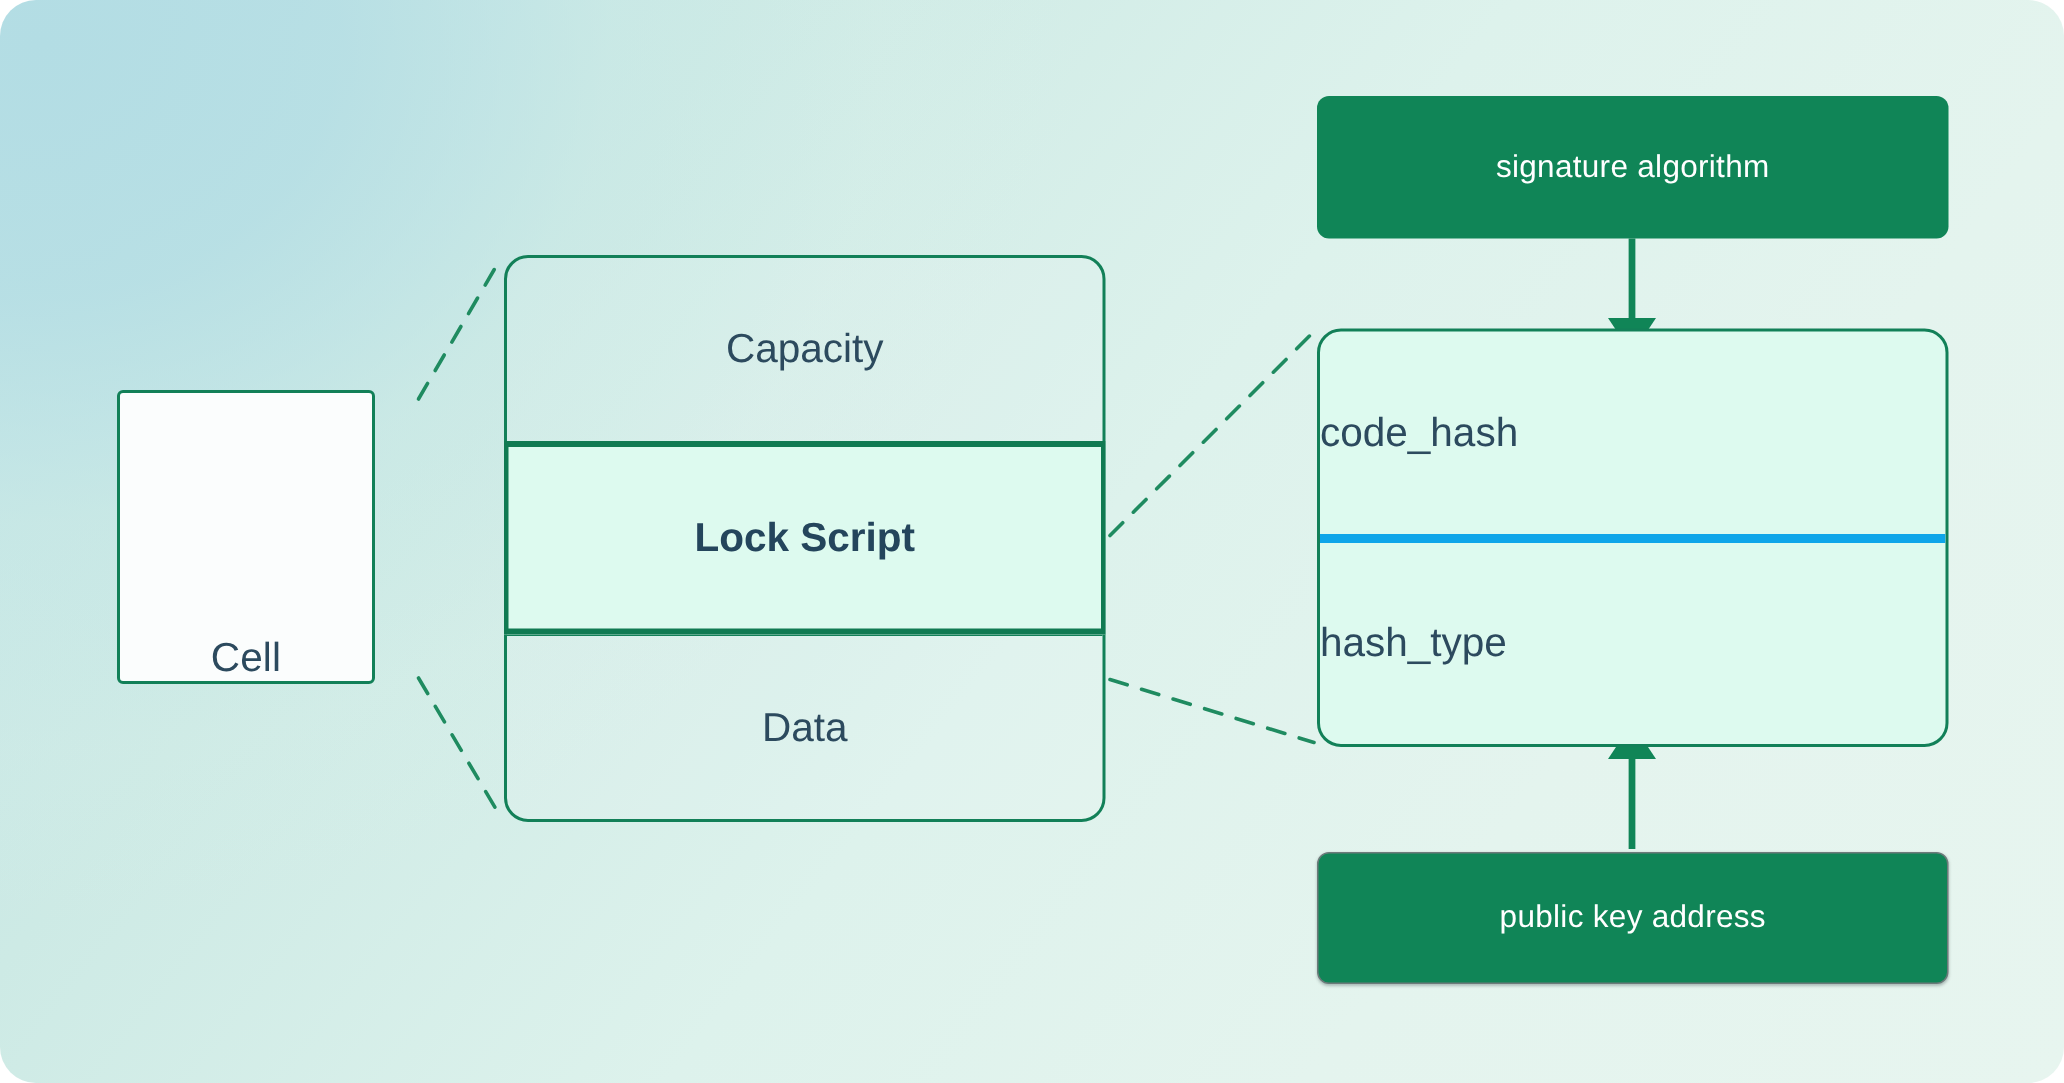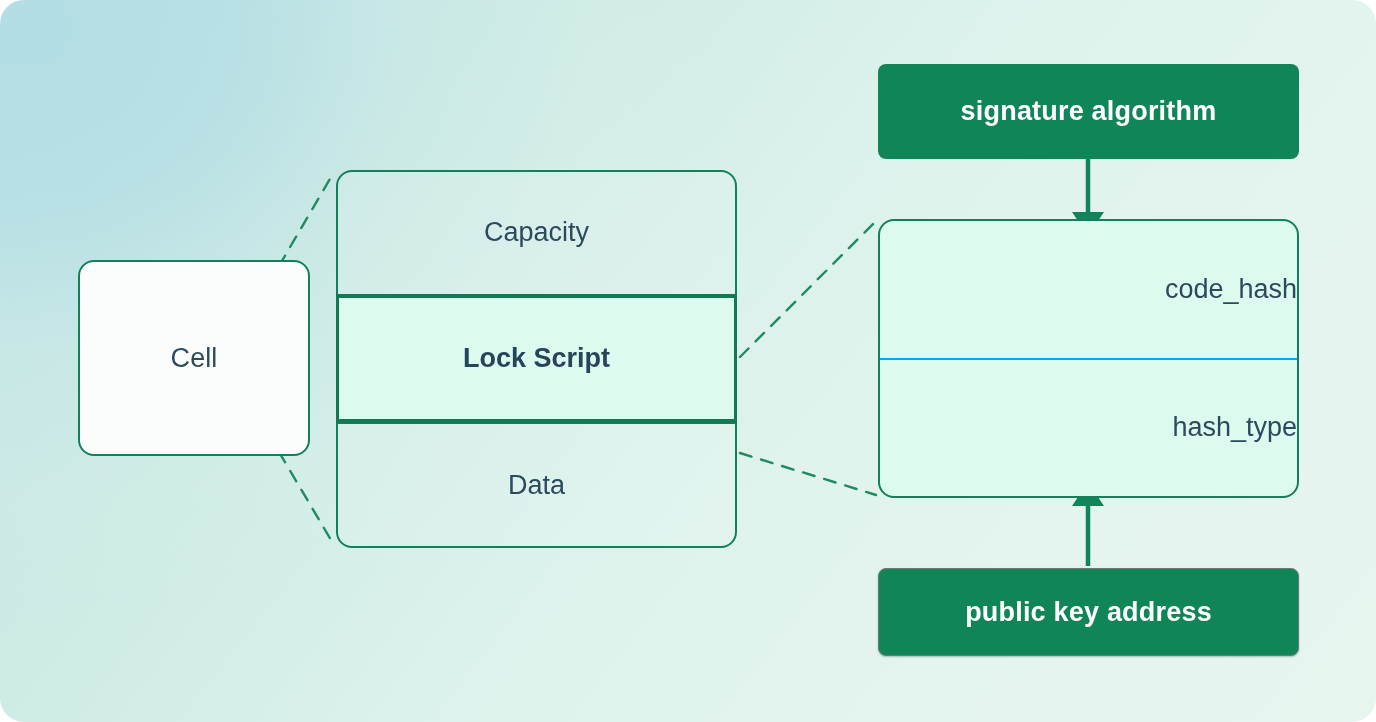--- a/index.html
+++ b/index.html
@@ -34,25 +34,26 @@
     justify-content: center;
     color: #2c4a5e;
     font-size: 27px;
     letter-spacing: .1px;
   }
 
   
   #cell-node {
     left: 78px;
     top: 260px;
-    width: 232px;
+    width: 172px;
     height: 196px;
     background: #fbfdfd;
     border: 2px solid #128058;
-    border-radius: 16px;
+    border-radius: 4px;
+    align-items: flex-end;
   }
 
   
   #cell-detail {
     position: absolute;
     left: 336px;
     top: 170px;
     width: 401px;
     height: 378px;
     border: 2px solid #128058;
@@ -102,38 +103,38 @@
     background: #ddfaef;
     display: flex;
     flex-direction: column;
     overflow: hidden;
   }
   .script-row {
     box-sizing: border-box;
     flex: 1 1 0;
     display: flex;
     align-items: center;
-    justify-content: flex-end;
+    justify-content: flex-start;
     color: #2c4a5e;
     font-size: 27px;
   }
-  .script-row.sep { border-top: 2px solid #0ea5e9; }
+  .script-row.sep { border-top: 6px solid #0ea5e9; }
 
   
   .pill {
     position: absolute;
     box-sizing: border-box;
     background: #108557;
     border-radius: 8px;
     display: flex;
     align-items: center;
     justify-content: center;
     color: #ffffff;
-    font-weight: bold;
-    font-size: 27px;
+    font-weight: normal;
+    font-size: 21px;
     letter-spacing: .2px;
   }
   #sig-algo-node {
     left: 878px;
     top: 64px;
     width: 421px;
     height: 95px;
   }
   #pubkey-node {
     left: 878px;

